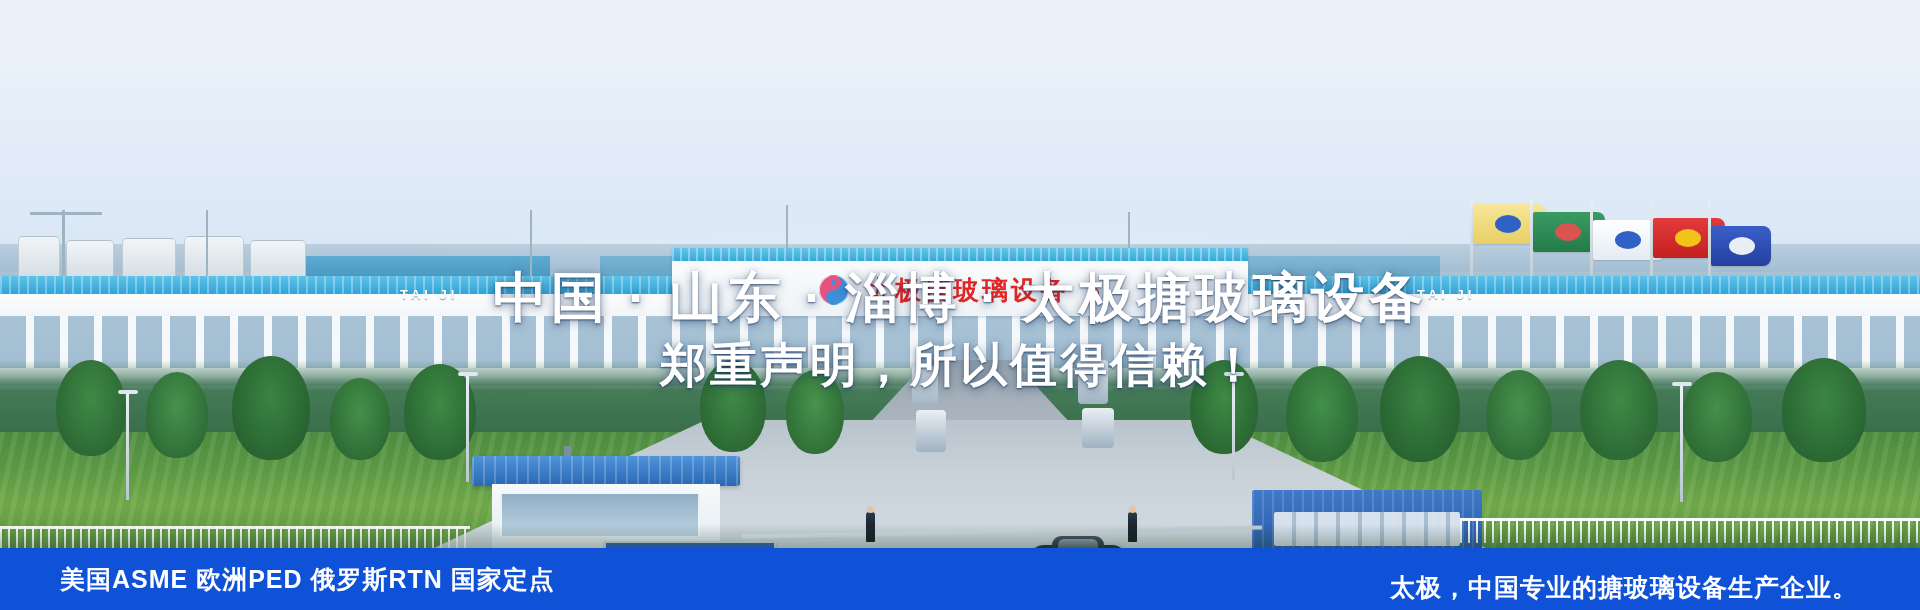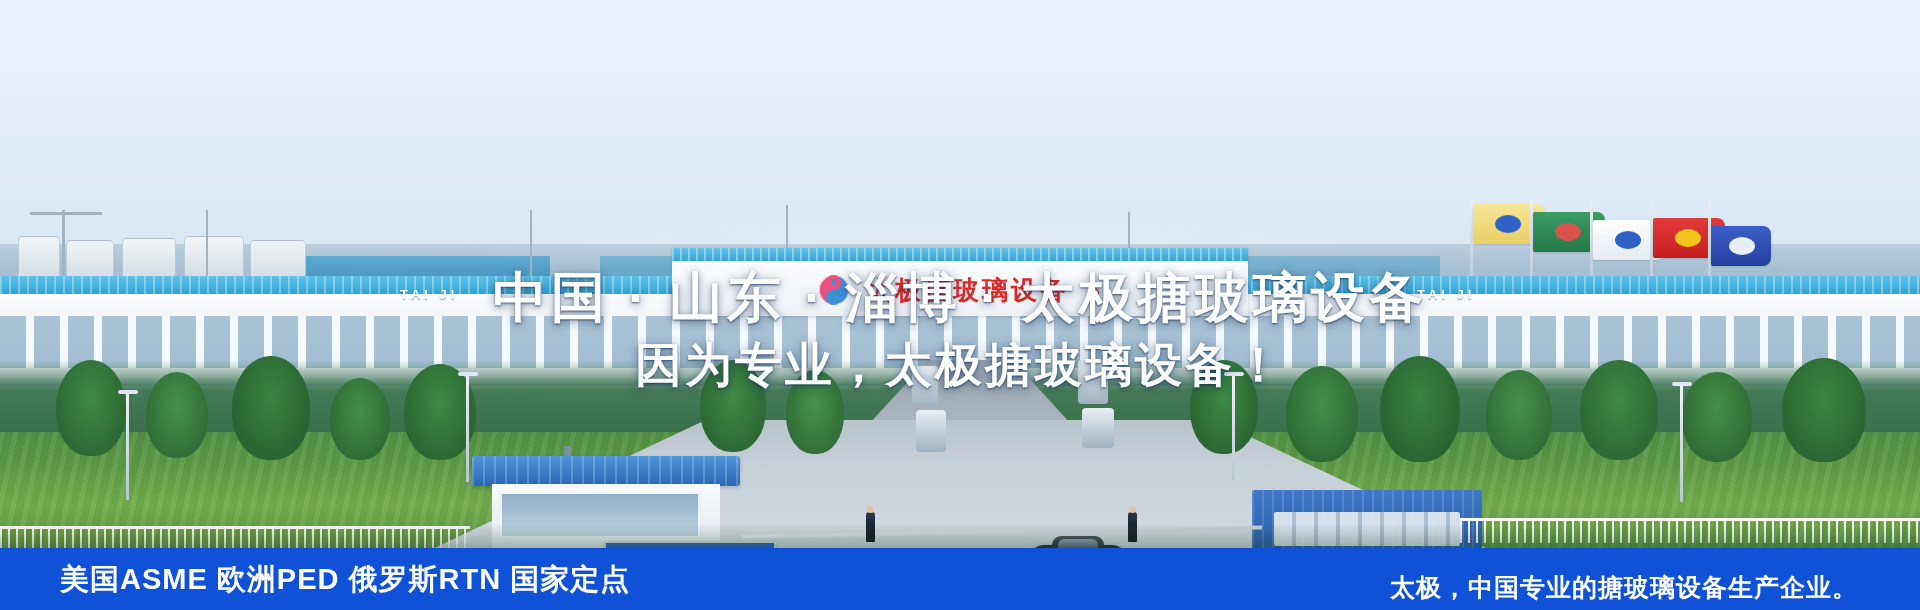--- a/index.html
+++ b/index.html
@@ -172,21 +172,21 @@
   .hero-line1{color:#ffffff;font-size:54px;font-weight:bold;letter-spacing:4px;
     white-space:nowrap;line-height:1.08;
     text-shadow:0 2px 10px rgba(20,50,90,.55),0 1px 2px rgba(20,50,90,.75);text-align:right;}
   .hero-line2{color:#ffffff;font-size:47px;font-weight:bold;letter-spacing:3px;
     white-space:nowrap;line-height:1.08;
     text-shadow:0 2px 10px rgba(20,50,90,.55),0 1px 2px rgba(20,50,90,.75);}
 
   
   .bottom-bar{position:absolute;left:0;bottom:0;width:1920px;height:62px;
     background:#0f52d8;display:flex;align-items:center;z-index:50;}
-  .bottom-left{position:absolute;left:60px;color:#ffffff;font-size:29px;font-weight:bold;
+  .bottom-left{position:absolute;left:60px;color:#ffffff;font-size:25px;font-weight:bold;
     letter-spacing:1px;white-space:nowrap;line-height:1;}
   .bottom-right{position:absolute;right:62px;color:#ffffff;font-size:25px;font-weight:bold;
     letter-spacing:1px;white-space:nowrap;line-height:1;margin-top:16px;}
 </style>
 </head>
 <body>
 
 <div class="page">
 
   <div class="photo">
@@ -313,21 +313,21 @@
     <div class="lamp" style="left:466px;top:312px;height:110px;"></div>
     <div class="lamp" style="left:1232px;top:312px;height:108px;"></div>
     <div class="lamp" style="left:1680px;top:322px;height:120px;"></div>
     <div class="lamp" style="left:126px;top:330px;height:110px;"></div>
 
     <div class="photo-bottom-shade"></div>
   </div>
 
   <div class="hero">
     <div class="hero-line1">中国 · 山东 · 淄博 · 太极搪玻璃设备</div>
-    <div class="hero-line2">因为专业，太极搪玻璃设备！</div>
+    <div class="hero-line2">郑重声明，所以值得信赖！</div>
   </div>
 
 
   <div class="bottom-bar">
     <span class="bottom-left">美国ASME  欧洲PED 俄罗斯RTN 国家定点</span>
     <span class="bottom-right">太极，中国专业的搪玻璃设备生产企业。</span>
   </div>
 
 </div>
 

